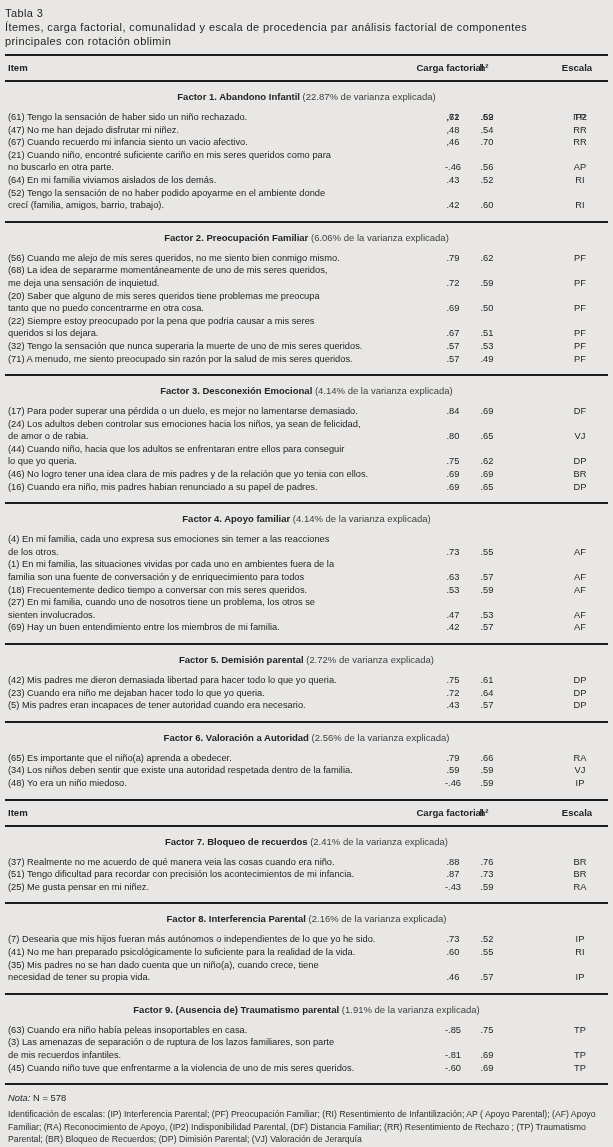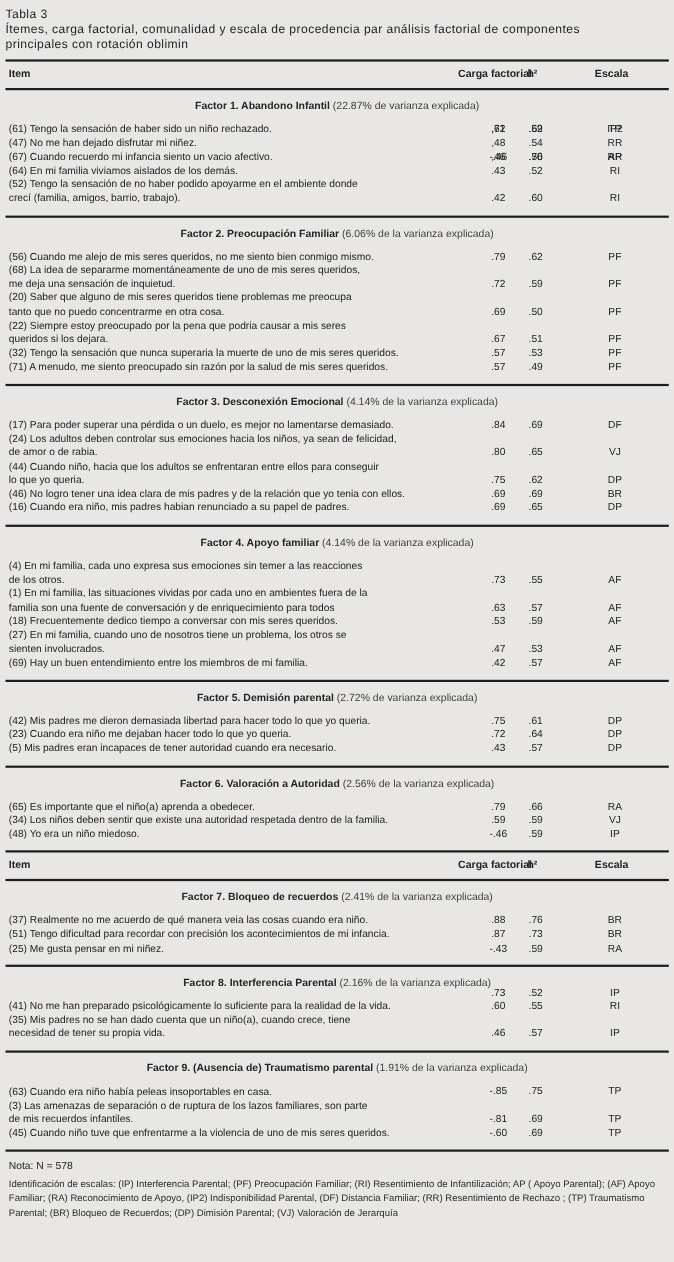--- a/index.html
+++ b/index.html
@@ -10,33 +10,33 @@
   .t1{font-size:11px;letter-spacing:.4px;line-height:14px;}
   .t2{font-size:11px;letter-spacing:.4px;line-height:13.5px;white-space:pre-line;margin-top:1px;}
   .hrow{position:relative;border-top:2.5px solid #1c1c1c;border-bottom:2.5px solid #1c1c1c;
         padding:6px 3px 7px 3px;font-weight:bold;font-size:9.6px;margin-top:4px;}
   .hrow .hitem{display:inline-block;}
   .val{position:absolute;transform:translateX(-50%);white-space:nowrap;}
   .hrow .val{bottom:7px;}
   .row .val{bottom:0;}
   .pos-carga{left:417px;margin-left:28px;}
   .pos-h2{left:479px;}
-  .pos-escala{left:551px;}
+  .pos-escala{left:572px;}
   .section{border-top:2px solid #1c1c1c;padding:1px 3px 9px 3px;}
   #sections > .section:first-child{border-top:none;}
   #sections > .hrow + .section{border-top:none;}
   #sections > .hrow{margin-top:0;}
   .factor-title{text-align:center;font-size:9.5px;padding:8px 0 9px 0;}
   .fname{font-weight:bold;}
   .fvar{color:#3e3e3e;}
   .row{position:relative;font-size:9.3px;line-height:12.6px;}
   .itext{max-width:462px;white-space:pre-line;}
   .note{border-top:2.5px solid #1c1c1c;padding:7px 3px 0 3px;}
   .note .n1{font-size:9.4px;margin-bottom:5px;}
-  .note .lbl{}
+  .note .lbl{font-style:italic;}
   .note .scales{font-size:8.7px;line-height:12.6px;color:#2c2c2c;}
 </style>
 </head>
 <body>
 
 <div class="page">
 
   <div class="titleblock">
     <div class="t1">Tabla 3</div>
     <div class="t2">Ítemes, carga factorial, comunalidad y escala de procedencia par análisis factorial de componentes
@@ -70,20 +70,22 @@
           <span class="val pos-h2">.54</span>
           <span class="val pos-escala">RR</span>
         </div>
         <div class="row">
           <div class="itext">(67) Cuando recuerdo mi infancia siento un vacio afectivo.</div>
           <span class="val pos-carga">,46</span>
           <span class="val pos-h2">.70</span>
           <span class="val pos-escala">RR</span>
         </div>
         <div class="row">
+          <div class="itext">(21) Cuando niño, encontré suficiente cariño en mis seres queridos como para
+no buscarlo en otra parte.</div>
           <span class="val pos-carga">-.46</span>
           <span class="val pos-h2">.56</span>
           <span class="val pos-escala">AP</span>
         </div>
         <div class="row">
           <div class="itext">(64) En mi familia viviamos aislados de los demás.</div>
           <span class="val pos-carga">.43</span>
           <span class="val pos-h2">.52</span>
           <span class="val pos-escala">RI</span>
         </div>
@@ -268,20 +270,21 @@
         <div class="row">
           <div class="itext">(25) Me gusta pensar en mi niñez.</div>
           <span class="val pos-carga">-.43</span>
           <span class="val pos-h2">.59</span>
           <span class="val pos-escala">RA</span>
         </div>
       </div>
       <div class="section">
         <div class="factor-title"><span class="fname">Factor 8. Interferencia Parental</span> <span class="fvar">(2.16% de la varianza explicada)</span></div>
         <div class="row">
+          <div class="itext">(7) Desearia que mis hijos fueran más autónomos o independientes de lo que yo he sido.</div>
           <span class="val pos-carga">.73</span>
           <span class="val pos-h2">.52</span>
           <span class="val pos-escala">IP</span>
         </div>
         <div class="row">
           <div class="itext">(41) No me han preparado psicológicamente lo suficiente para la realidad de la vida.</div>
           <span class="val pos-carga">.60</span>
           <span class="val pos-h2">.55</span>
           <span class="val pos-escala">RI</span>
         </div>

